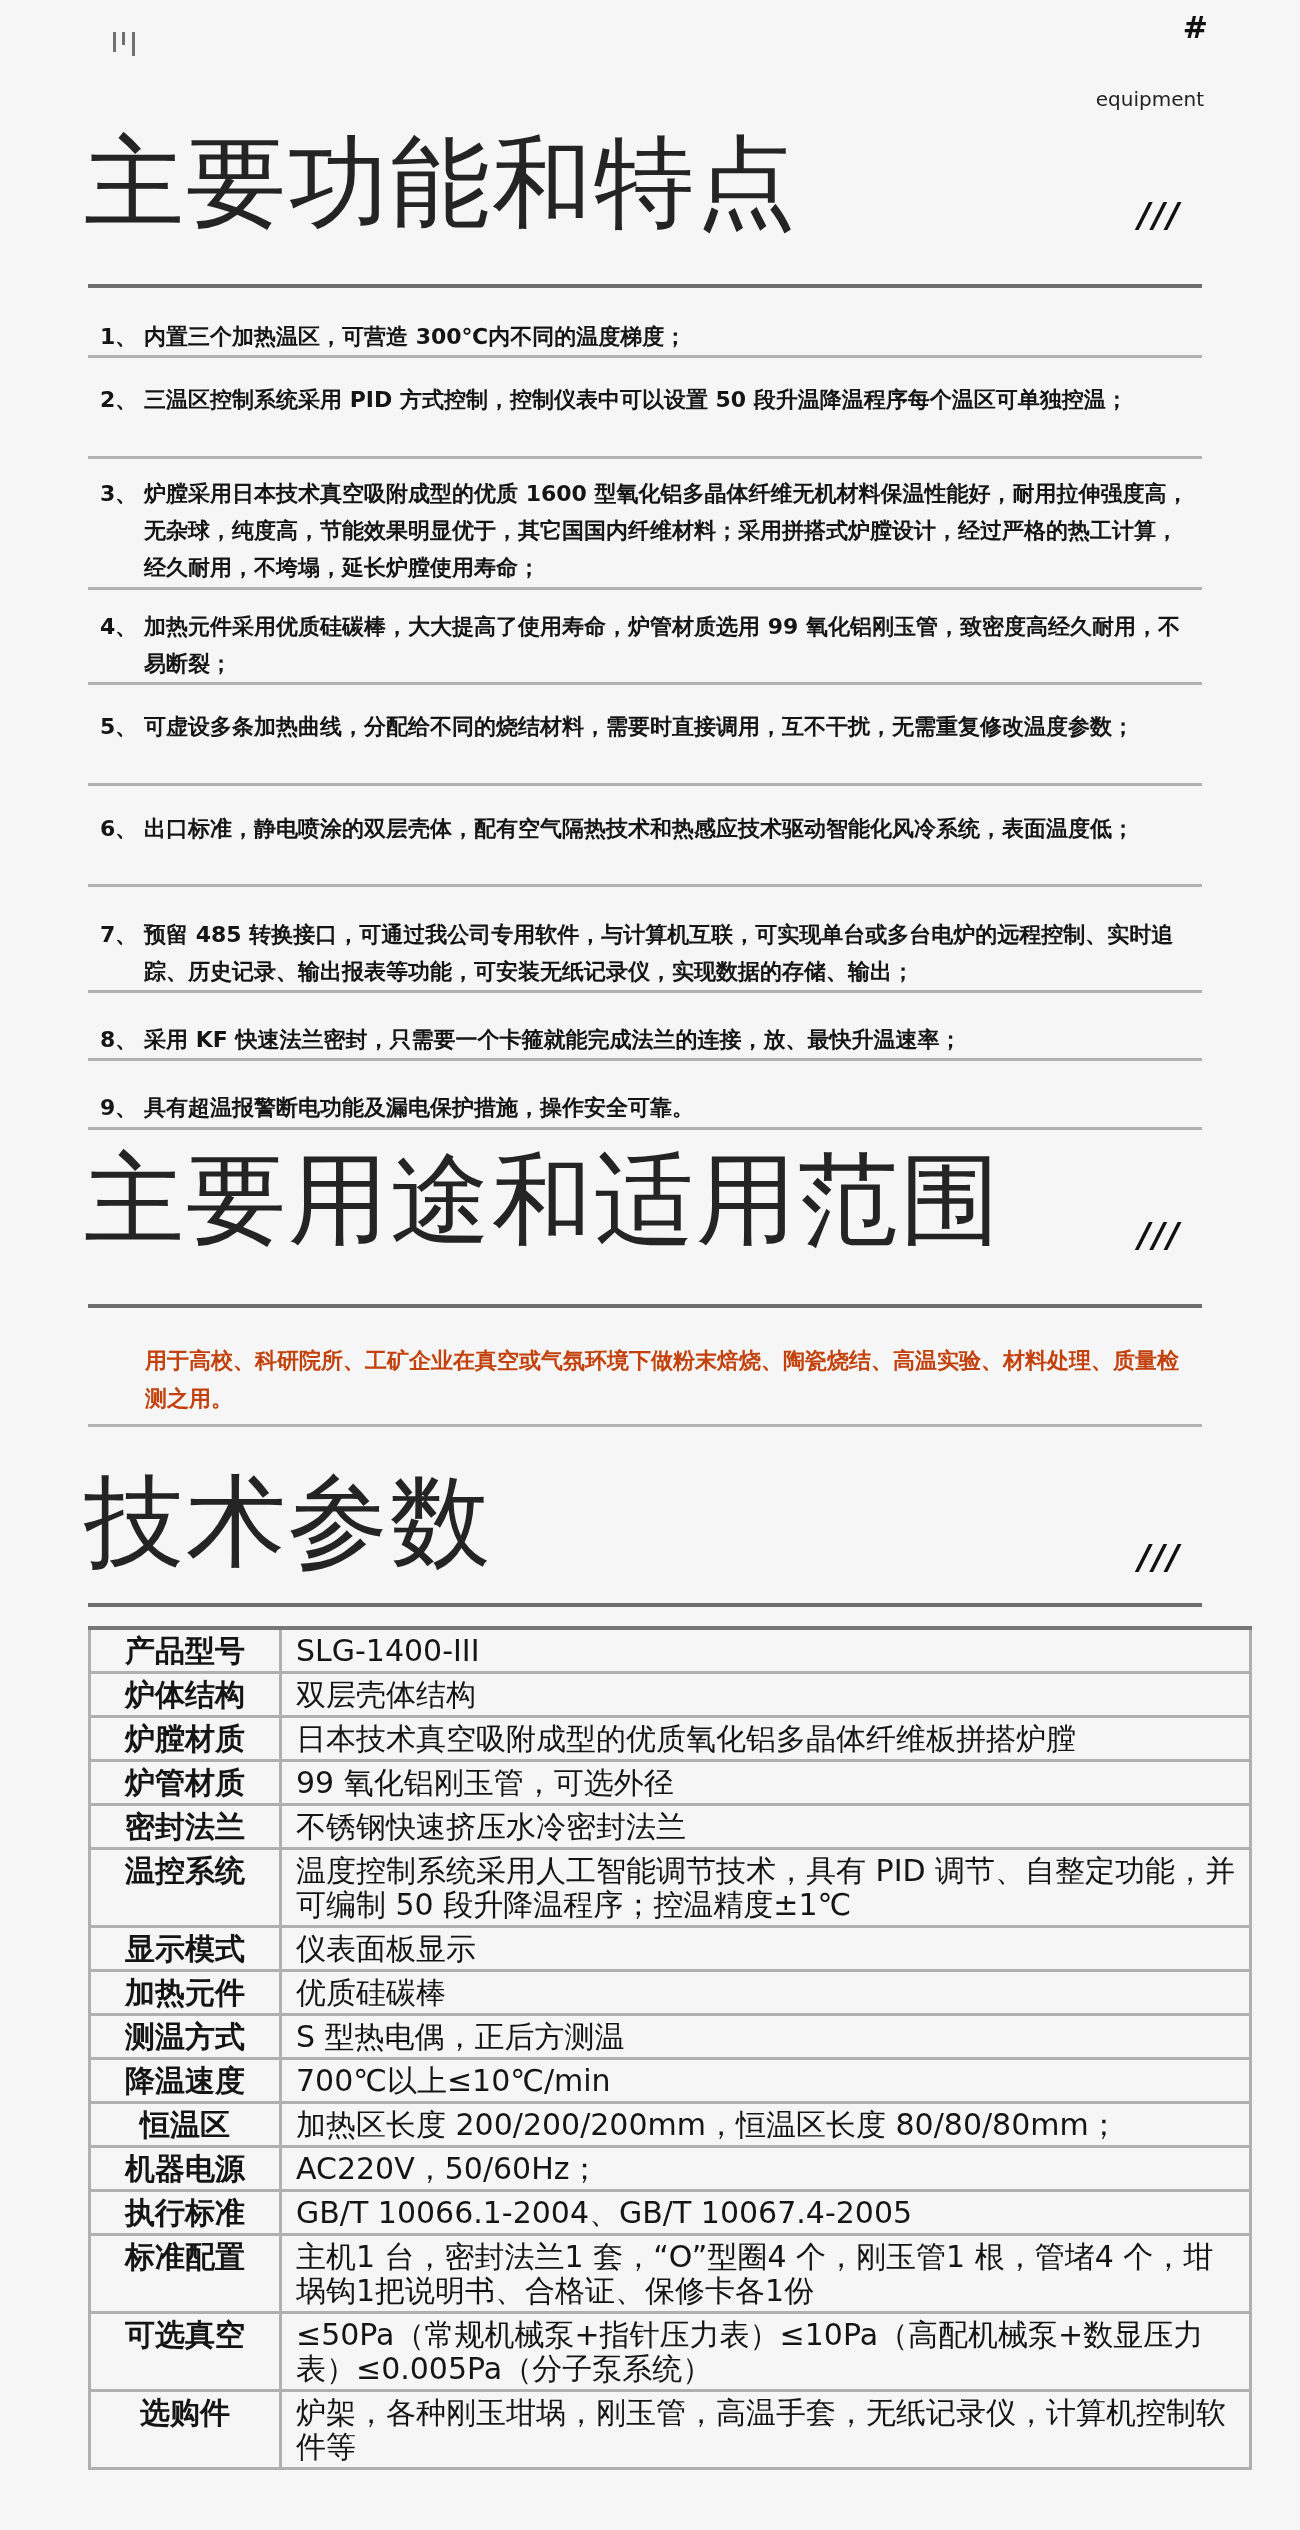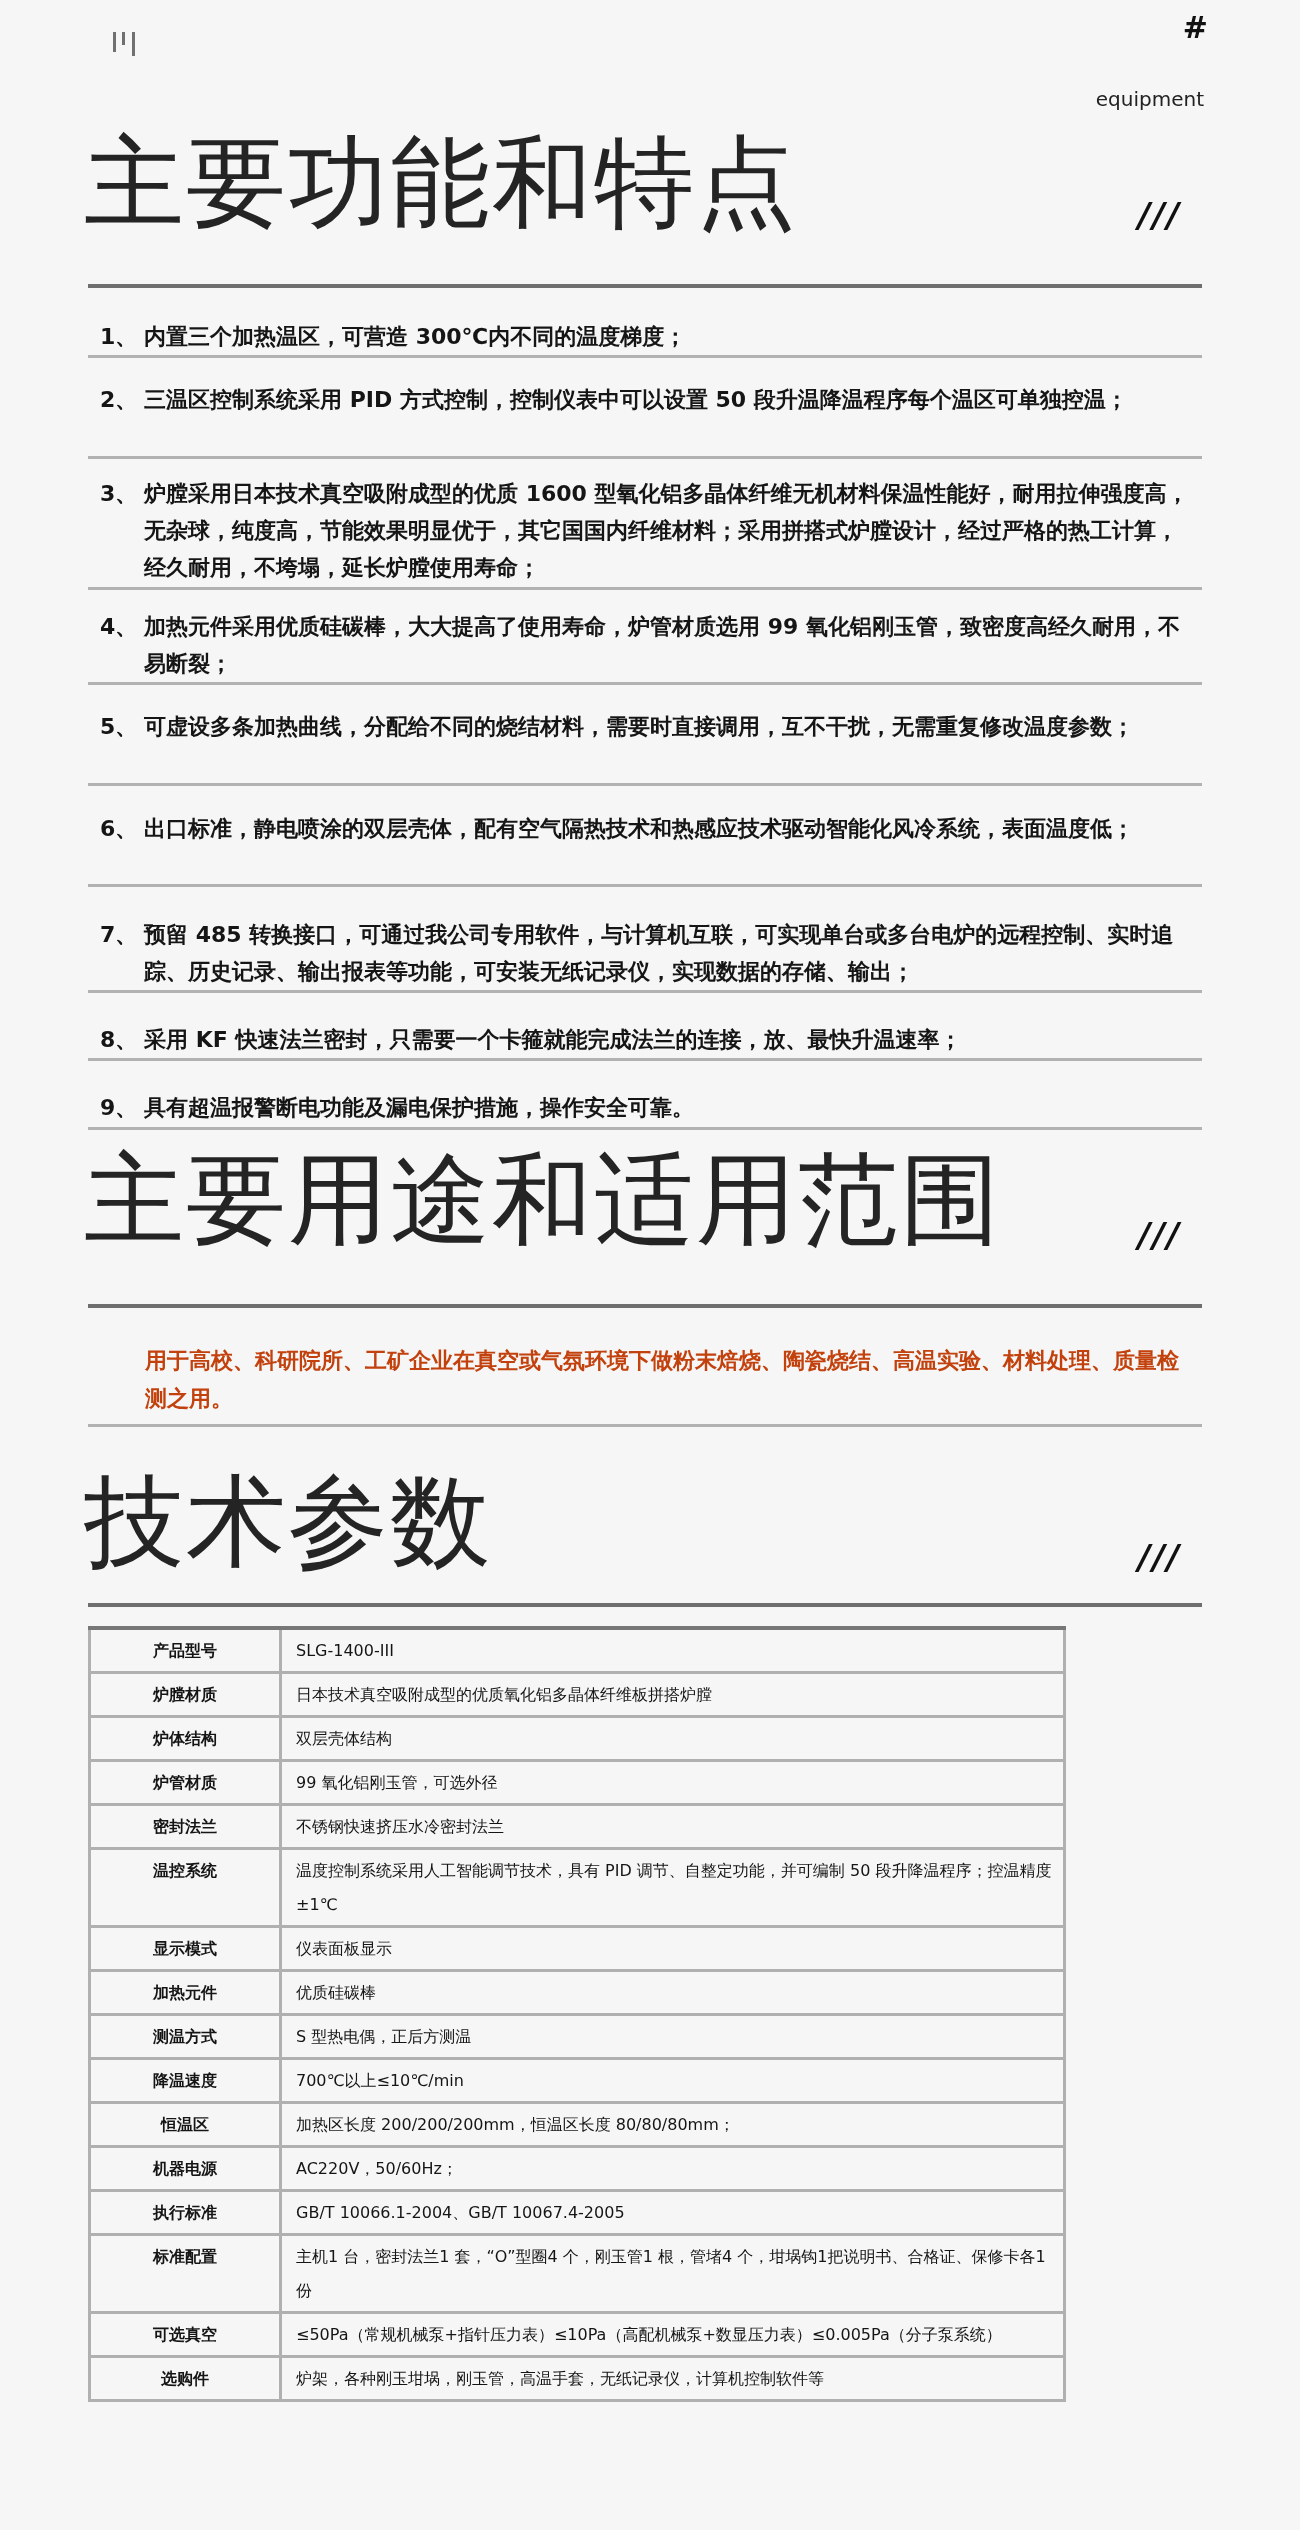--- a/index.html
+++ b/index.html
@@ -56,24 +56,24 @@
   .feature .txt { display: block; padding-left: 44px; }
   .thin-rule { left: 88px; width: 1114px; height: 3px; background: #b2b2b2; }
 
   .usage {
     left: 145px; width: 1045px;
     font-size: 22px; line-height: 38px; font-weight: bold; color: #c2410c;
   }
 
   
   .spec-table {
-    left: 88px; top: 1626px; width: 978px;
+    left: 88px; top: 1626px; width: 1164px;
     border-collapse: collapse;
     border-top: 4px solid #777;
-    font-size: 16px;
+    font-size: 30px;
     color: #151515;
   }
   .spec-table td {
     border: 3px solid #b0b0b0;
     vertical-align: top;
     padding: 4px 0 3px 0;
     line-height: 34px;
   }
   .spec-table tr:first-child td { border-top: none; }
   .spec-table td.lbl {
@@ -166,28 +166,28 @@
 <div class="abs slashes" style="top:1540px;">///</div>
 <div class="abs thick-rule" style="top:1603px;"></div>
 
 <table class="abs spec-table">
   <tbody>
     <tr>
       <td class="lbl">产品型号</td>
       <td class="val">SLG-1400-III</td>
     </tr>
     <tr>
+      <td class="lbl">炉体结构</td>
+      <td class="val">双层壳体结构</td>
+    </tr>
+    <tr>
       <td class="lbl">炉膛材质</td>
       <td class="val">日本技术真空吸附成型的优质氧化铝多晶体纤维板拼搭炉膛</td>
     </tr>
     <tr>
-      <td class="lbl">炉体结构</td>
-      <td class="val">双层壳体结构</td>
-    </tr>
-    <tr>
       <td class="lbl">炉管材质</td>
       <td class="val">99 氧化铝刚玉管，可选外径</td>
     </tr>
     <tr>
       <td class="lbl">密封法兰</td>
       <td class="val">不锈钢快速挤压水冷密封法兰</td>
     </tr>
     <tr>
       <td class="lbl">温控系统</td>
       <td class="val">温度控制系统采用人工智能调节技术，具有 PID 调节、自整定功能，并可编制 50 段升降温程序；控温精度±1℃</td>

